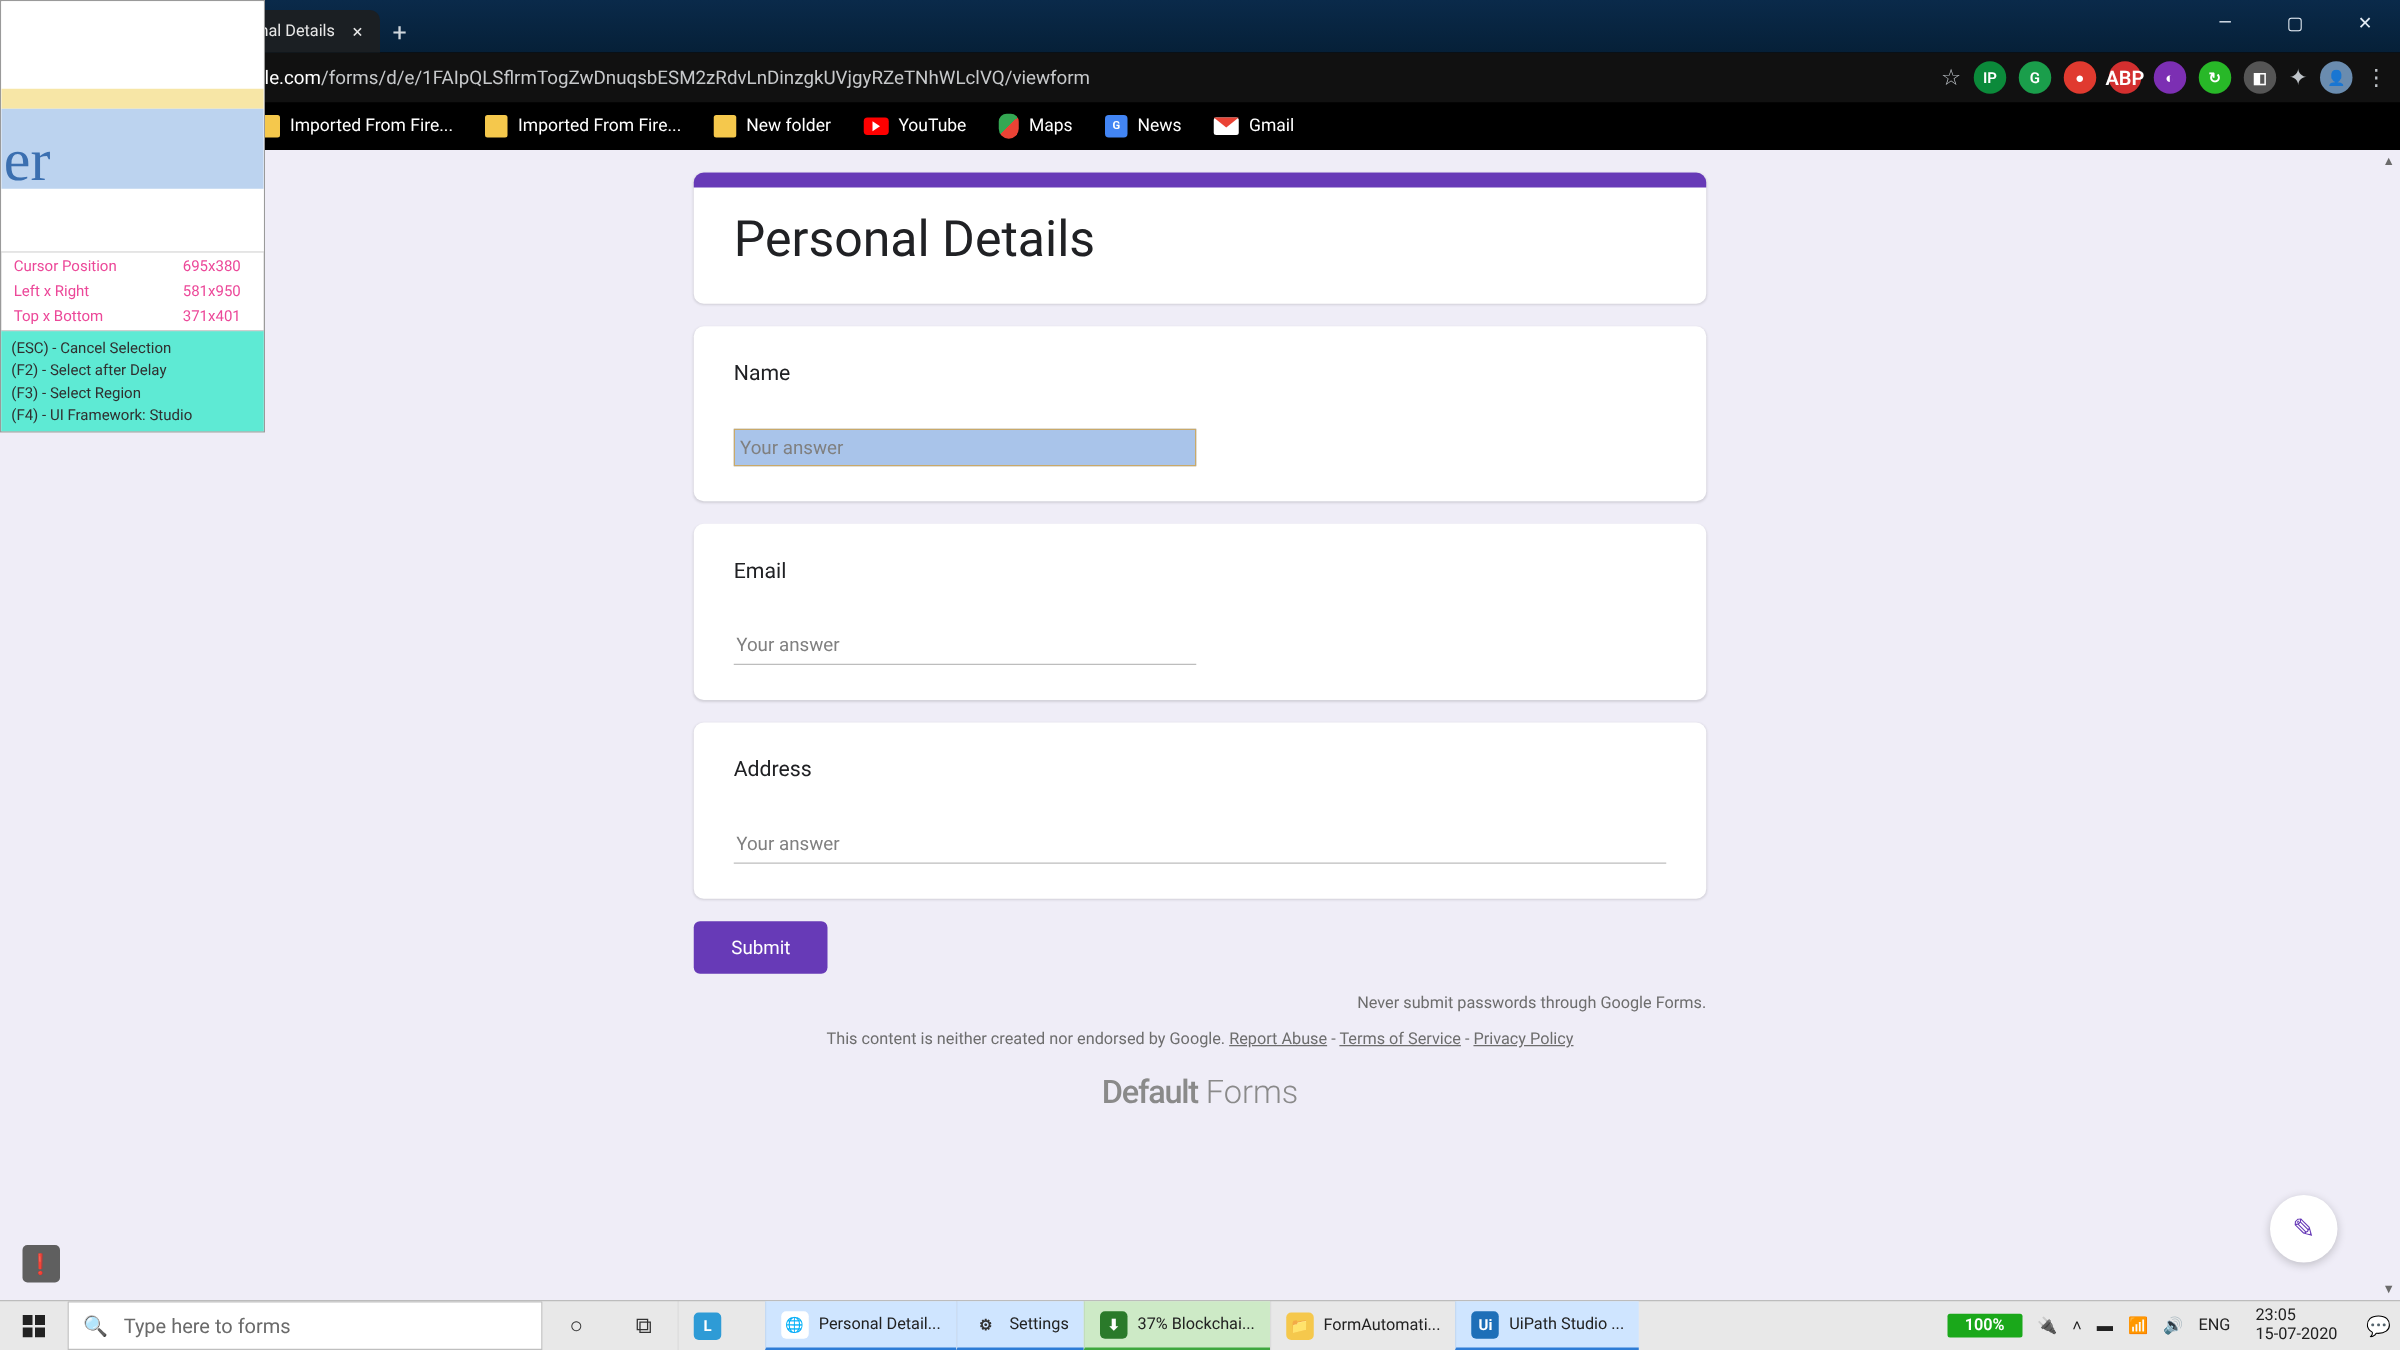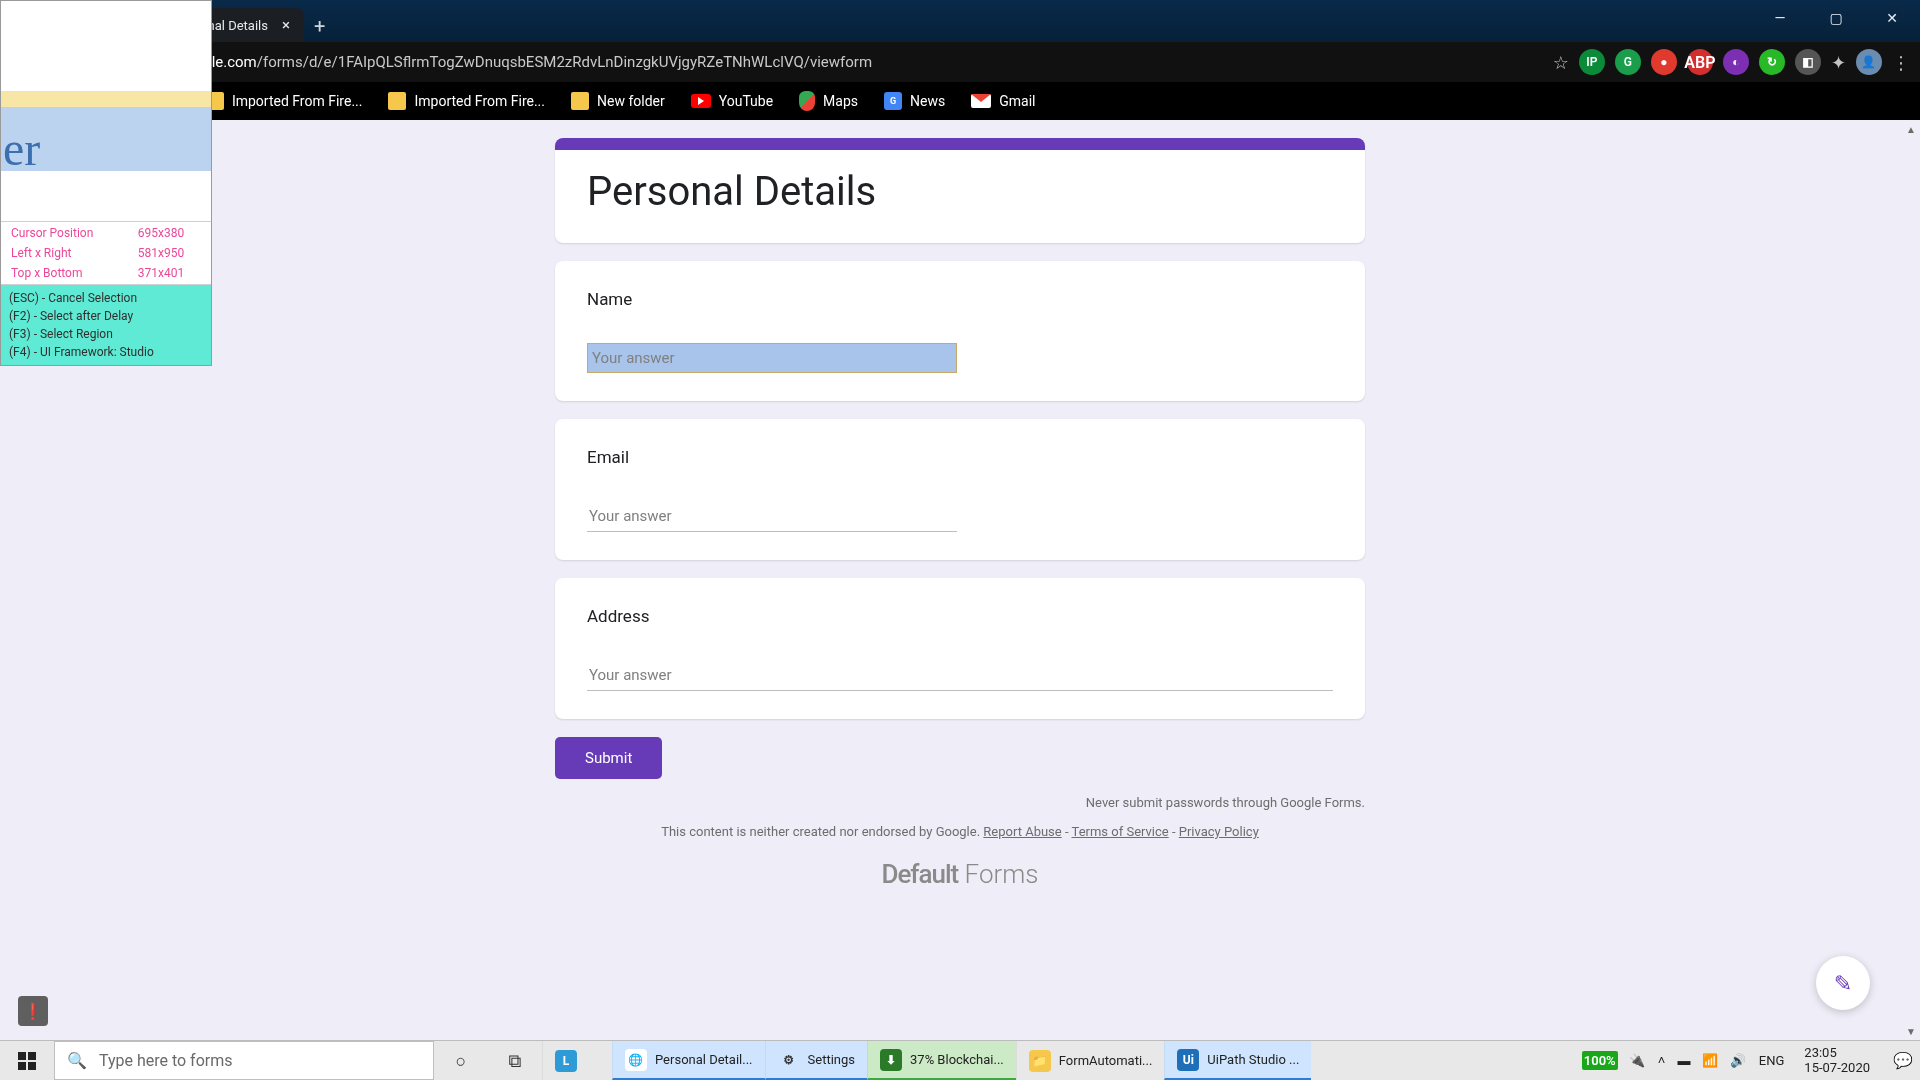--- a/index.html
+++ b/index.html
@@ -52,40 +52,40 @@
 .legal2 a { color:#6d6d6d; text-decoration:underline; }
 .gbrand { text-align:center; margin-top:20px; font-size:26px; color:#7d7d7d; }
 .gbrand .g { font-weight:500; color:#8a8a8a; letter-spacing:-1px; }
 .gbrand .f { font-weight:300; color:#8a8a8a; }
 
 .edit-fab { position:absolute; right:50px; bottom:30px; width:54px; height:54px; border-radius:50%; background:#fff; box-shadow:0 2px 8px rgba(0,0,0,.2); display:flex; align-items:center; justify-content:center; color:#673ab7; font-size:22px; cursor:pointer; }
 .report-fab { position:absolute; left:18px; bottom:14px; width:30px; height:30px; border-radius:4px; background:#5f5f5f; color:#fff; display:flex; align-items:center; justify-content:center; font-size:16px; cursor:pointer; }
 
 
 .snip { position:absolute; top:0; left:0; width:212px; background:#fff; border:1px solid #9a9a9a; font-size:12px; z-index:50; }
-.snip .preview { height:200px; background:#fff; position:relative; overflow:hidden;margin-top:20px; }
+.snip .preview { height:200px; background:#fff; position:relative; overflow:hidden; }
 .snip .preview .band1 { position:absolute; top:70px; left:0; right:0; height:16px; background:#f7e6a6; }
 .snip .preview .band2 { position:absolute; top:86px; left:0; right:0; height:64px; background:#bcd3ef; }
 .snip .preview .txt { position:absolute; top:100px; left:2px; font-size:48px; font-weight:500; color:#3b6fb0; font-family:Georgia,serif; }
 .snip table { width:100%; border-top:1px solid #cfcfcf; }
 .snip td { padding:2px 8px; color:#ec4899; font-size:12px; }
-.snip td.val { text-align:left; }
+.snip td.val { text-align:center; }
 .snip .hints { border-top:1px solid #cfcfcf; background:#5eead4; padding:4px 8px; line-height:1.5; color:#303030; }
 
 
 .taskbar { position:absolute; bottom:0; left:0; right:0; height:40px; background:#e8e8e8; display:flex; align-items:stretch; border-top:1px solid #bcbcbc; }
 .startbtn { width:54px; display:flex; align-items:center; justify-content:center; font-size:18px; color:#222; }
 .searchbox { flex:0 0 380px; background:#fff; border:1px solid #bfbfbf; display:flex; align-items:center; padding:0 12px; gap:12px; color:#6a6a6a; font-size:16px; }
 .tbtn { width:54px; display:flex; align-items:center; justify-content:center; color:#333; font-size:18px; }
 .taskitem { display:flex; align-items:center; gap:8px; padding:0 12px; border-left:1px solid rgba(0,0,0,.05); font-size:13px; color:#222; min-width:70px; max-width:180px; }
 .taskitem.active { background:#cfe5ff; border-bottom:2px solid #2e7cd6; }
 .taskitem.green { background:#cdeac6; border-bottom:2px solid #3fa73f; }
 .tic { width:22px; height:22px; border-radius:4px; display:flex; align-items:center; justify-content:center; font-size:12px; font-weight:700; color:#fff; flex-shrink:0; }
 .tray { margin-left:auto; display:flex; align-items:center; gap:12px; padding:0 8px; color:#222; font-size:13px; }
-.battery { background:#1aa81a; color:#fff; padding:2px 2px; border-radius:2px; font-size:13px; font-weight:600; }
+.battery { background:#1aa81a; color:#fff; padding:2px 14px; border-radius:2px; font-size:13px; font-weight:600; }
 .clock { text-align:left; font-size:13px; line-height:1.15; padding:0 8px; }
 .notif { width:34px; display:flex; align-items:center; justify-content:center; font-size:16px; color:#444; }
 </style>
 </head>
 <body>
 
 <div class="titlebar">
   <div class="tabs">
     <div class="tab">
       <span>Personal Details</span>

